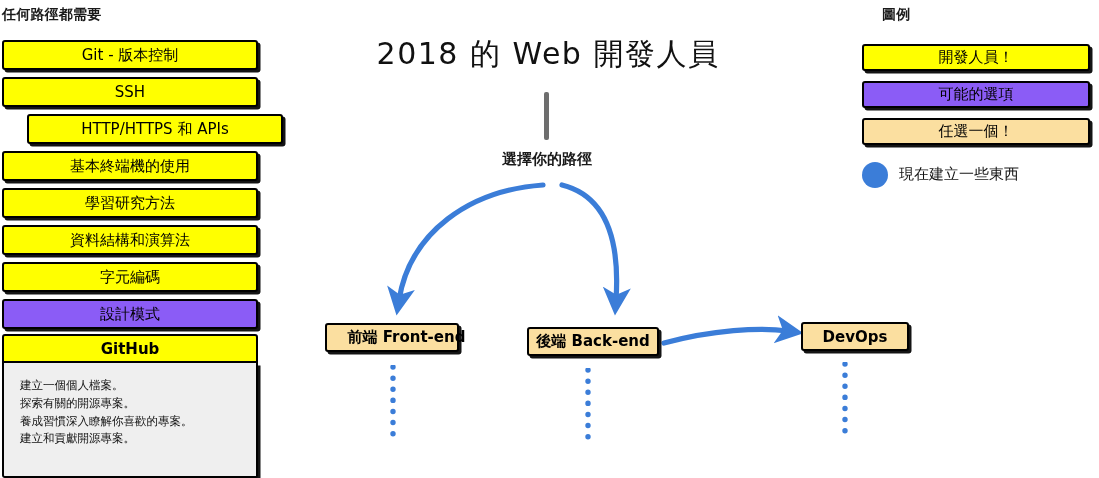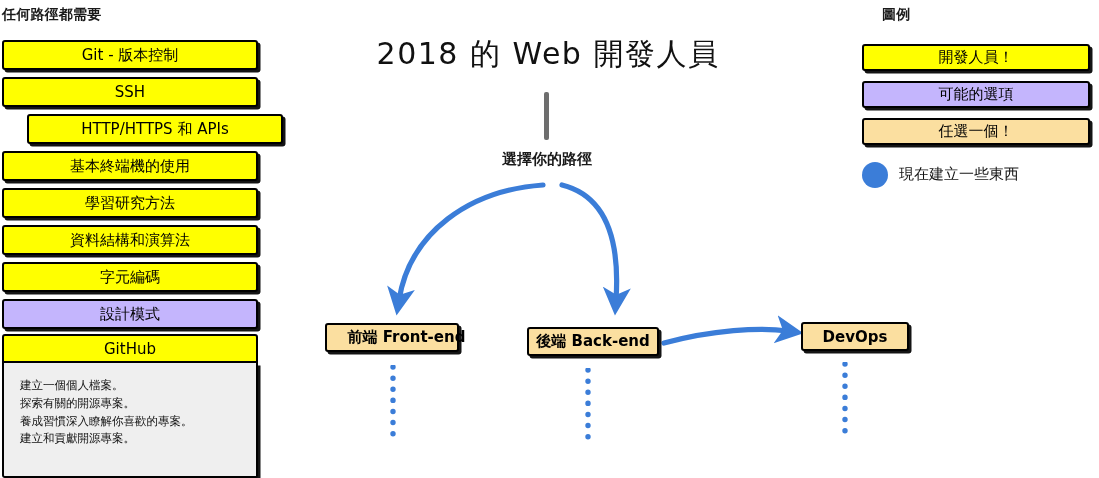--- a/index.html
+++ b/index.html
@@ -37,29 +37,29 @@
     border-radius: 3px;
     display: flex;
     align-items: center;
     justify-content: center;
     font-size: 15px;
     color: #000000;
     white-space: nowrap;
     box-shadow: 2.5px 2.5px 0 rgba(0,0,0,0.92);
   }
   .rm-box.yellow   { background: #ffff00; }
-  .rm-box.grey     { background: #c4b5fd; }
+  .rm-box.grey     { background: #8b5cf6; }
   .rm-box.peach    { background: #fbdfa0; }
 
   
   .rm-box.head {
     border-bottom-width: 2.5px;
     border-radius: 3px 3px 0 0;
     box-shadow: none;
-    font-weight: normal;
+    font-weight: bold;
   }
   .github-body {
     background: #efefef;
     border: 2.5px solid #000000;
     border-top: none;
     border-radius: 0 0 3px 3px;
     padding: 14px 10px 10px 16px;
     font-size: 11.5px;
     line-height: 1.55;
     color: #111111;

